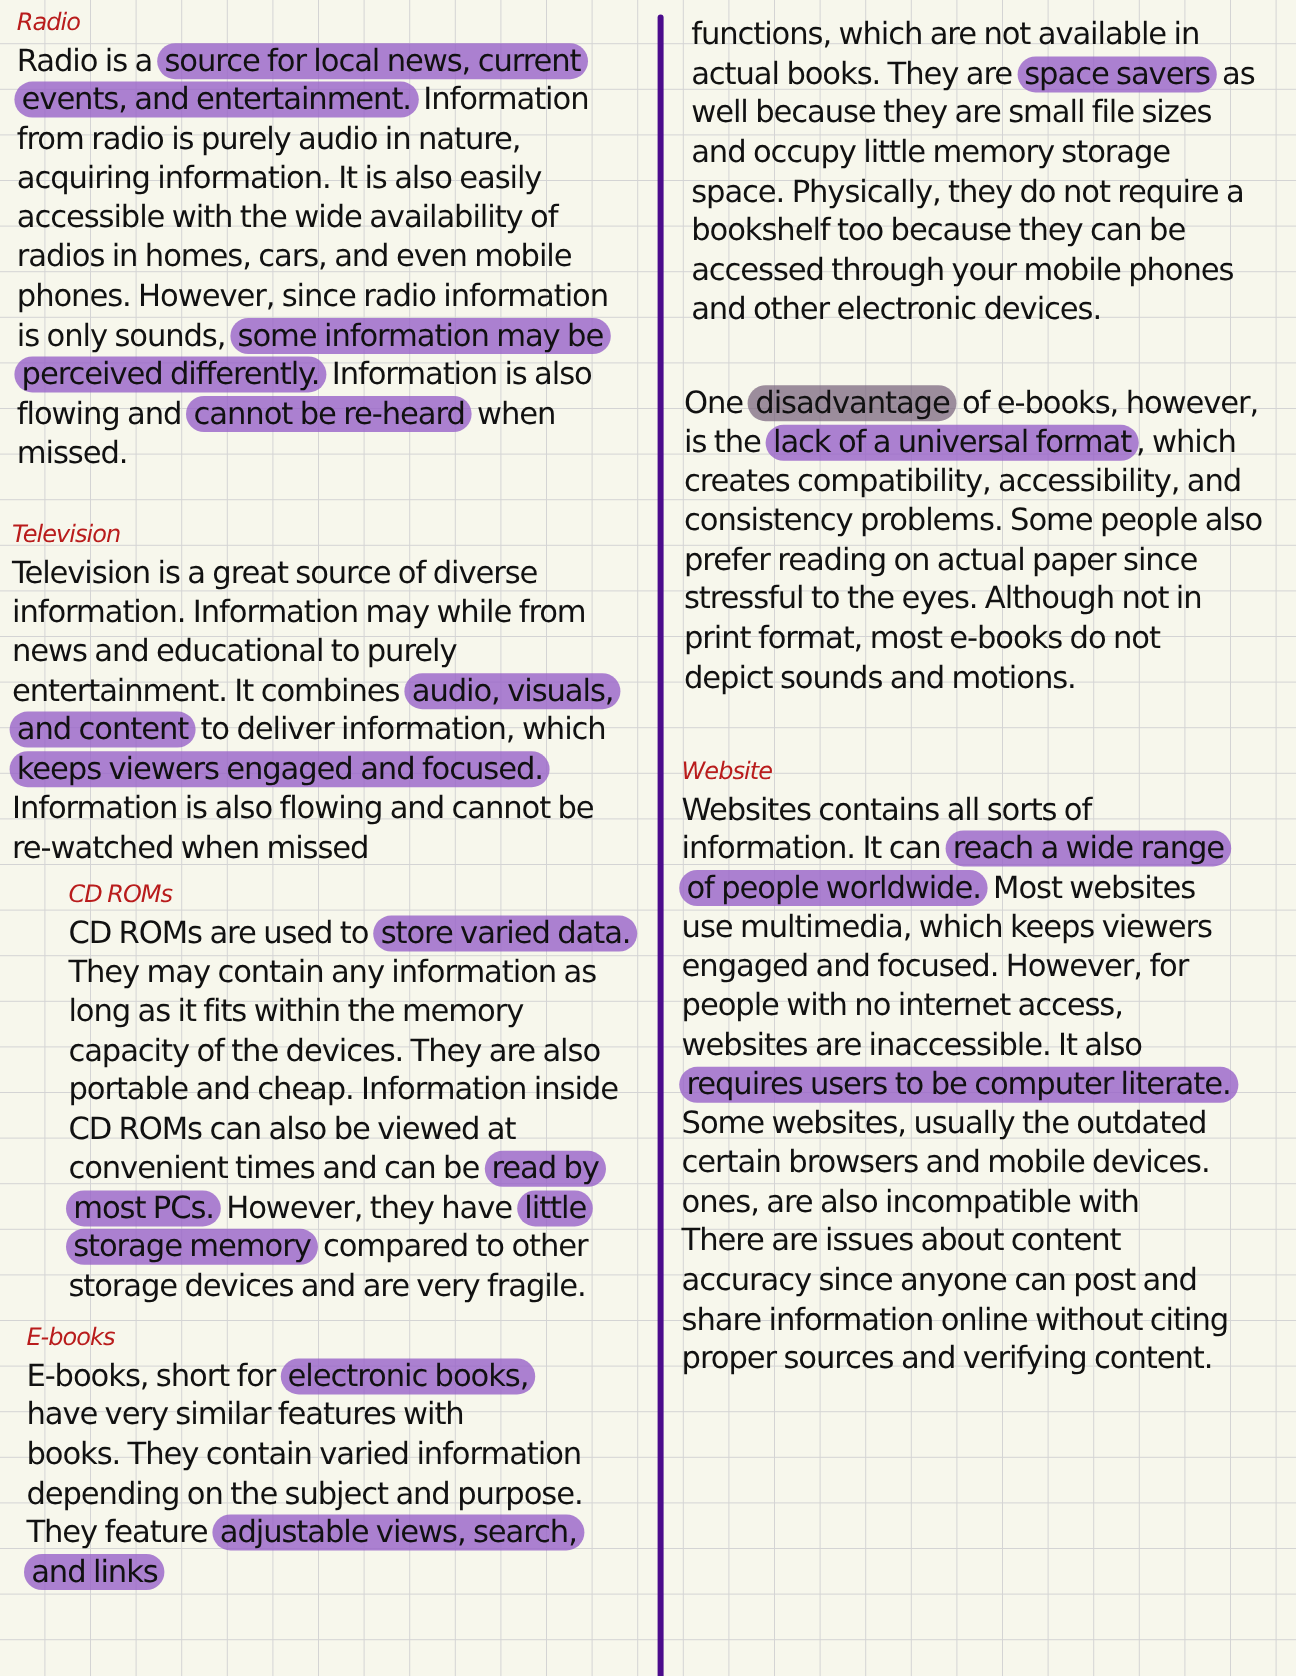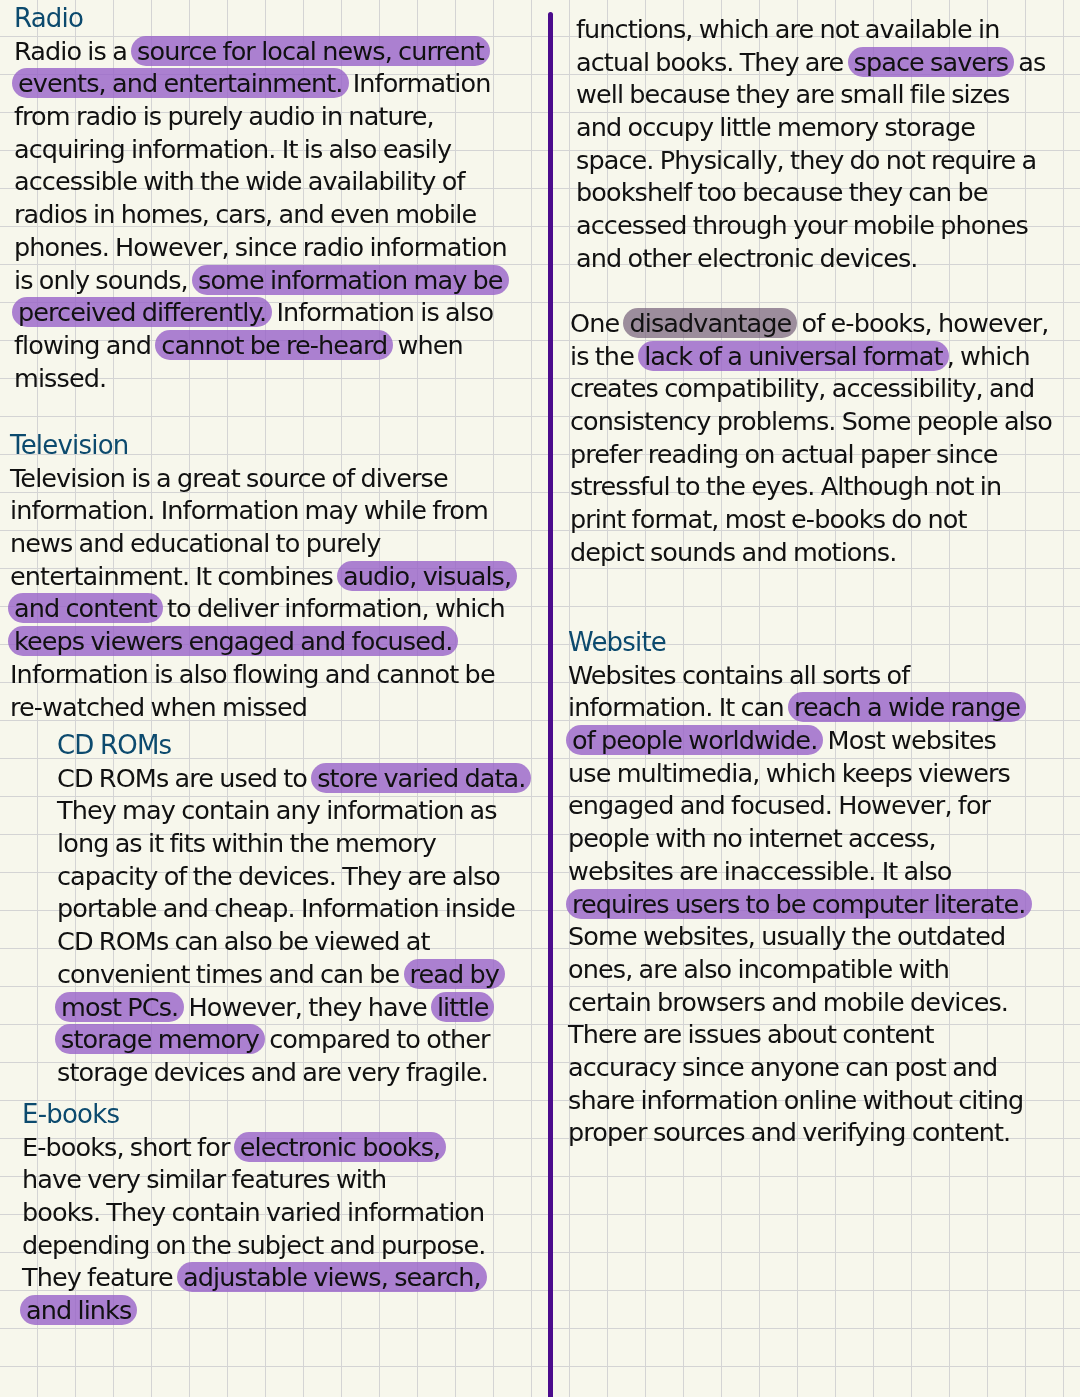--- a/index.html
+++ b/index.html
@@ -31,24 +31,25 @@
   }
   .col {
     position: absolute;
     font-size: 25.5px;
     line-height: 32.7px;
     letter-spacing: -0.9px;
     word-spacing: -1px;
     white-space: nowrap;
   }
   .heading {
-    color: #0c4a6e;
-    font-size: 26px;
+    color: #b91c1c;
+    font-size: 20px;
     line-height: 32.7px;
     letter-spacing: -0.8px;
+    font-style: italic;
   }
   .line {
     display: block;
     height: 32.7px;
   }
   .hl {
     background: rgba(150, 95, 200, 0.78);
     border-radius: 16px;
     padding: 0 6px;
     margin: 0 -2px;
@@ -130,21 +131,21 @@
       <span class="line"><span>actual books. They are </span><span class="hl">space savers</span><span> as</span></span>
       <span class="line"><span>well because they are small file sizes</span></span>
       <span class="line"><span>and occupy little memory storage</span></span>
       <span class="line"><span>space. Physically, they do not require a</span></span>
       <span class="line"><span>bookshelf too because they can be</span></span>
       <span class="line"><span>accessed through your mobile phones</span></span>
       <span class="line"><span>and other electronic devices.</span></span>
     </div>
 </div>
 
-<div class="col" style="left:570px; top:307px;">
+<div class="col" style="left:570px; top:320px;">
   <div class="lines">
       <span class="line"><span>One </span><span class="hl grey">disadvantage</span><span> of e-books, however,</span></span>
       <span class="line"><span>is the </span><span class="hl">lack of a universal format</span><span>, which</span></span>
       <span class="line"><span>creates compatibility, accessibility, and</span></span>
       <span class="line"><span>consistency problems. Some people also</span></span>
       <span class="line"><span>prefer reading on actual paper since</span></span>
       <span class="line"><span>stressful to the eyes. Although not in</span></span>
       <span class="line"><span>print format, most e-books do not</span></span>
       <span class="line"><span>depict sounds and motions.</span></span>
     </div>
@@ -155,20 +156,20 @@
   <div class="lines">
       <span class="line"><span>Websites contains all sorts of</span></span>
       <span class="line"><span>information. It can </span><span class="hl">reach a wide range</span></span>
       <span class="line"><span class="hl">of people worldwide.</span><span> Most websites</span></span>
       <span class="line"><span>use multimedia, which keeps viewers</span></span>
       <span class="line"><span>engaged and focused. However, for</span></span>
       <span class="line"><span>people with no internet access,</span></span>
       <span class="line"><span>websites are inaccessible. It also</span></span>
       <span class="line"><span class="hl">requires users to be computer literate.</span></span>
       <span class="line"><span>Some websites, usually the outdated</span></span>
+      <span class="line"><span>certain browsers and mobile devices.</span></span>
       <span class="line"><span>ones, are also incompatible with</span></span>
-      <span class="line"><span>certain browsers and mobile devices.</span></span>
       <span class="line"><span>There are issues about content</span></span>
       <span class="line"><span>accuracy since anyone can post and</span></span>
       <span class="line"><span>share information online without citing</span></span>
       <span class="line"><span>proper sources and verifying content.</span></span>
     </div>
 </div>
 
 </body></html>

